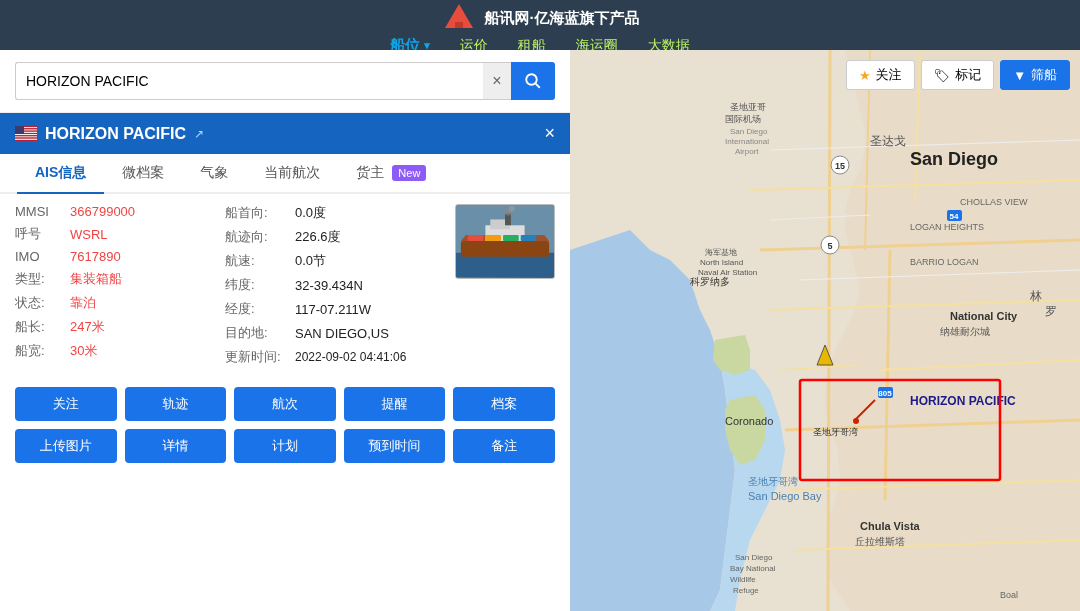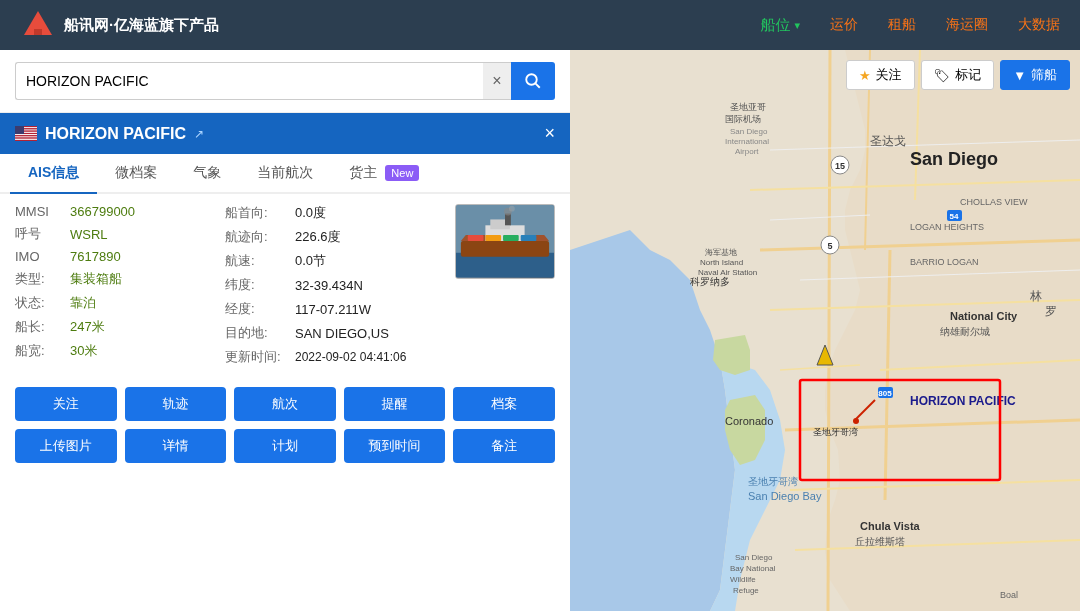--- a/index.html
+++ b/index.html
@@ -1,27 +1,27 @@
 <!DOCTYPE html>
 <html><head>
   <meta charset="utf-8">
   <style>
     * { margin: 0; padding: 0; box-sizing: border-box; }
     body { font-family: 'Microsoft YaHei', Arial, sans-serif; width: 1080px; height: 611px; overflow: hidden; background: #f0f0f0; }
 
     
     .top-nav {
       display: flex; align-items: center; height: 50px;
-      background: #2c3e50; color: white; padding: 0 20px;
+      background: #2c3e50; color: white; padding: 0 20px; flex-direction: column;
     }
     .nav-logo { display: flex; align-items: center; gap: 8px; font-size: 15px; font-weight: bold; color: white; flex: 1; }
     .logo-icon { width: 36px; height: 36px; }
     .nav-right { display: flex; gap: 30px; align-items: center; }
-    .nav-item { color: #f97316; font-size: 14px; cursor: pointer; display: flex; align-items: center; gap: 4px; }
-    .nav-item.active { color: #22c55e; font-weight: normal; font-size: 15px; }
+    .nav-item { color: #bef264; font-size: 14px; cursor: pointer; display: flex; align-items: center; gap: 4px; }
+    .nav-item.active { color: #0ea5e9; font-weight: bold; font-size: 15px; }
 
     
     .main { display: flex; height: 561px; }
 
     
     .left-panel { width: 570px; background: white; display: flex; flex-direction: column; flex-shrink: 0; }
 
     
     .search-bar { display: flex; align-items: center; padding: 12px 15px; border-bottom: 1px solid #eee; }
     .search-input { flex: 1; height: 38px; border: 1px solid #ccc; border-right: none; padding: 0 10px; font-size: 14px; outline: none; border-radius: 3px 0 0 3px; }
@@ -29,32 +29,32 @@
     .search-btn { width: 44px; height: 38px; background: #1a73e8; border: none; border-radius: 0 3px 3px 0; cursor: pointer; display: flex; align-items: center; justify-content: center; color: white; font-size: 18px; }
 
     
     .ship-header { display: flex; align-items: center; background: #1565c0; color: white; padding: 10px 15px; justify-content: space-between; }
     .ship-header-left { display: flex; align-items: center; gap: 8px; }
     .ship-name { font-size: 16px; font-weight: bold; }
     .ext-link { font-size: 12px; color: #aad4ff; cursor: pointer; }
     .close-btn { color: white; font-size: 18px; cursor: pointer; }
 
     
-    .tabs { display: flex; align-items: center; border-bottom: 2px solid #eee; padding: 0 10px; position: relative; }
+    .tabs { display: flex; align-items: center; border-bottom: 2px solid #eee; padding: 0 17px; position: relative; }
     .tab { padding: 10px 18px; font-size: 14px; cursor: pointer; color: #555; border-bottom: 2px solid transparent; margin-bottom: -2px; }
     .tab.active { color: #1565c0; border-bottom: 2px solid #1565c0; font-weight: bold; }
     .new-badge { background: #8b5cf6; color: white; font-size: 11px; padding: 2px 6px; border-radius: 3px; margin-left: 4px; }
     .tab-huozhu { display: flex; align-items: center; gap: 4px; }
 
     
     .ship-info { display: flex; padding: 10px 15px 5px 15px; gap: 10px; }
     .info-table { flex: 1; }
     .info-row { display: flex; align-items: center; margin-bottom: 6px; font-size: 13px; }
     .info-label { color: #666; width: 55px; flex-shrink: 0; }
-    .info-value { color: #4d7c0f; font-weight: 500; }
+    .info-value { color: #ef4444; font-weight: 500; }
     .info-right { display: flex; flex-direction: column; gap: 0; width: 220px; }
     .info-right-row { display: flex; align-items: center; margin-bottom: 6px; font-size: 13px; }
     .info-right-label { color: #666; width: 70px; flex-shrink: 0; }
     .info-right-value { color: #222; font-weight: 500; }
     .ship-img-placeholder { width: 100px; height: 75px; background: linear-gradient(135deg, #8a9bb0 0%, #6a7f95 40%, #5a6e84 60%, #3a5068 100%); border: 1px solid #bbb; border-radius: 3px; display: flex; align-items: flex-end; overflow: hidden; position: relative; }
 
     
     .action-buttons { padding: 10px 15px; display: flex; flex-direction: column; gap: 8px; }
     .btn-row { display: flex; gap: 8px; }
     .action-btn { flex: 1; height: 34px; border: none; border-radius: 4px; font-size: 13px; cursor: pointer; color: white; font-weight: 500; }

